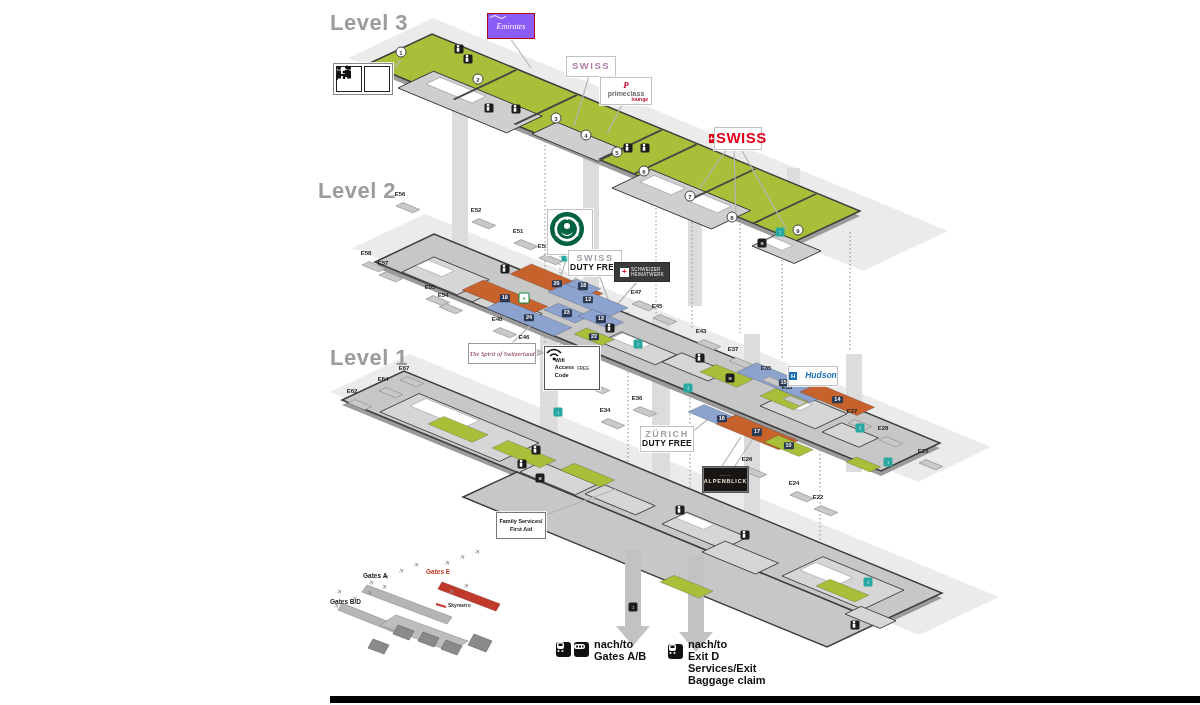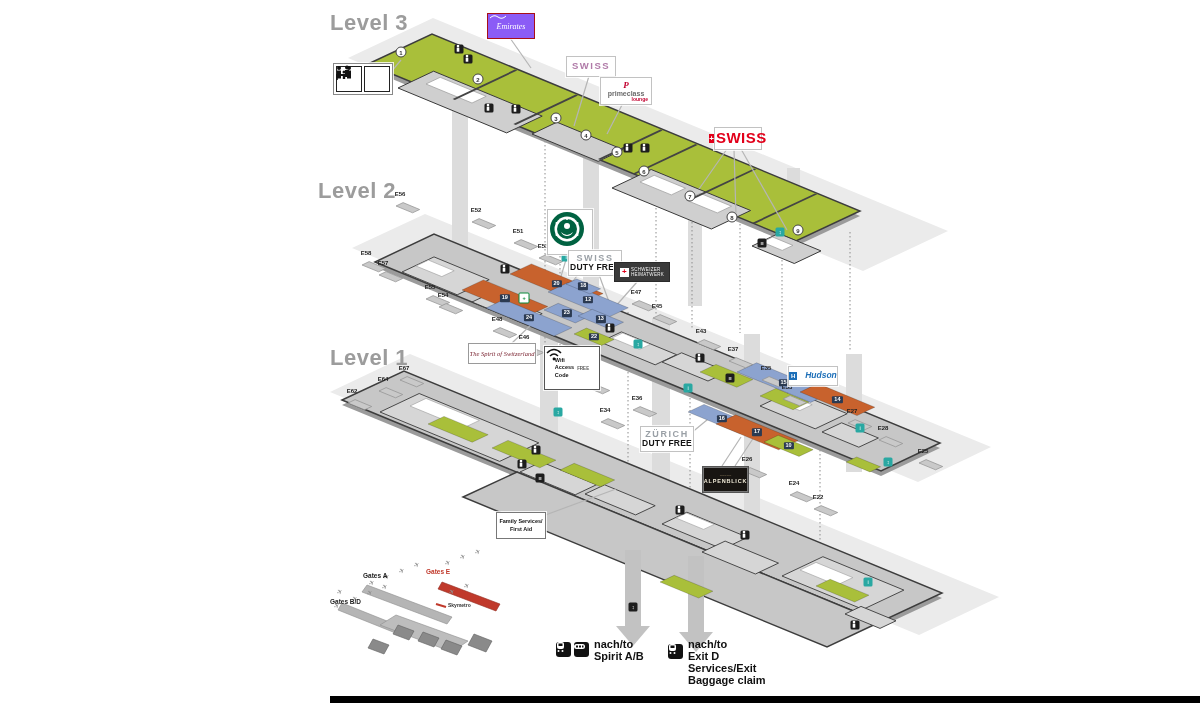--- a/index.html
+++ b/index.html
@@ -395,21 +395,21 @@
 <div class="traincase" style="left:574px;top:642px;">
   <svg width="11" height="9">
         <rect x="0" y="2" width="11" height="5" rx="2.5" fill="#fff"></rect>
   <rect x="2" y="3.5" width="2" height="2" fill="#111"></rect>
         <rect x="5" y="3.5" width="2" height="2" fill="#111"></rect>
         <rect x="8" y="3.5" width="1.5" height="2" fill="#111"></rect>
       </svg>
 </div>
 <div class="foot-txt" style="left:594px;top:638px;">
   <div>nach/to</div>
-  <div>Spirit A/B</div>
+  <div>Gates A/B</div>
 </div>
 <div class="traincase" style="left:668px;top:644px;">
   <svg width="9" height="10">
         <rect x="1" y="0" width="7" height="7" rx="2" fill="#fff"></rect>
   <rect x="2.5" y="1.5" width="4" height="2.5" fill="#111"></rect>
         <circle cx="2.5" cy="9" r="1" fill="#fff"></circle>
         <circle cx="6.5" cy="9" r="1" fill="#fff"></circle>
       </svg>
 </div>
 <div class="foot-txt" style="left:688px;top:638px;">

